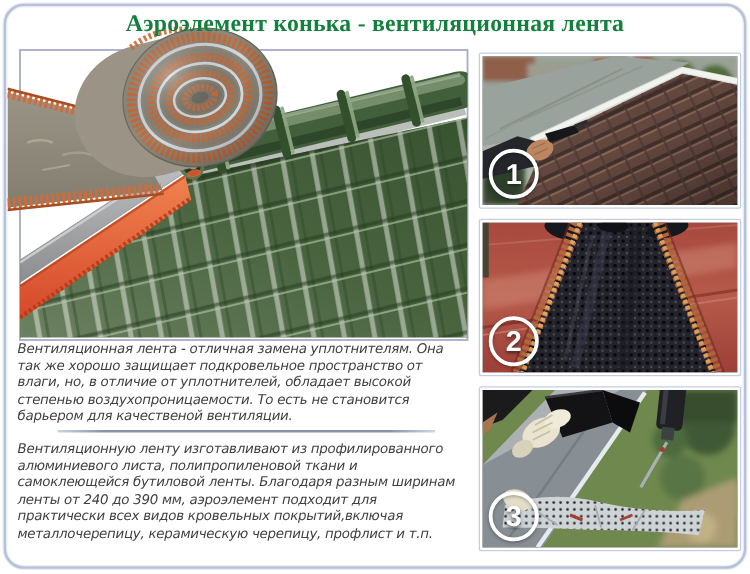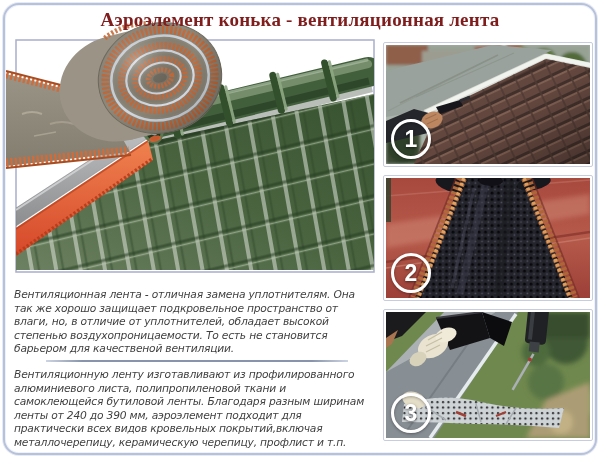--- a/index.html
+++ b/index.html
@@ -9,26 +9,26 @@
   }
   .frame{
     position:absolute;left:3px;top:3px;right:3px;bottom:4px;
     border:2px solid #b7c1da;border-radius:16px;
     box-shadow:0 0 0 1px #e6eaf3, inset 0 0 0 1px #eef1f8;
     background:#fff;
   }
   .page-title{
     position:absolute;left:0;right:0;top:9px;text-align:center;
     font-family:"Liberation Serif",serif;font-weight:bold;font-size:19px;
-    color:#7f1d1d;letter-spacing:0.2px;z-index:4;
+    color:#15803d;letter-spacing:0.2px;z-index:4;
   }
   .illo-wrap{position:absolute;left:6px;top:2px;width:372px;height:272px;z-index:3;}
   .illo-wrap svg{display:block;}
   .text-block{
-    position:absolute;left:14px;top:288px;width:360px;z-index:2;
+    position:absolute;left:14px;top:272px;width:360px;z-index:2;
     font-family:"DejaVu Sans",sans-serif;font-style:italic;
     font-size:10.7px;line-height:13.6px;color:#3f3f3f;letter-spacing:-0.2px;
   }
   .text-block p{margin:0 0 4px 0;}
   .divider{
     height:2px;margin:4px 26px 6px 32px;
     background:linear-gradient(90deg,#cdd5e3 0%,#8794ab 12%,#8794ab 88%,#cdd5e3 100%);
   }
   .photo{
     position:absolute;left:383px;width:210px;background:#fff;

